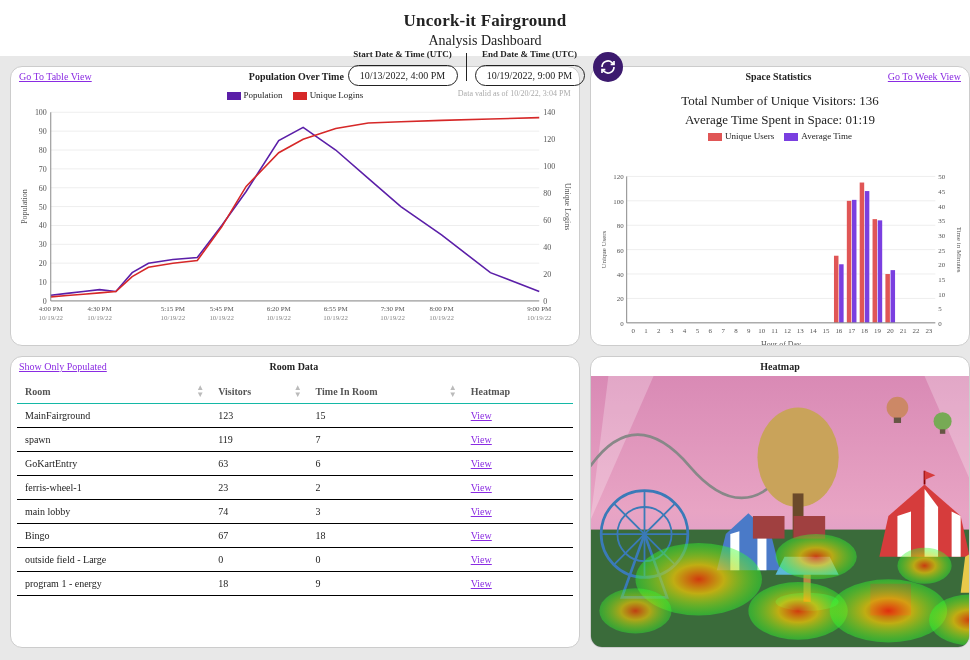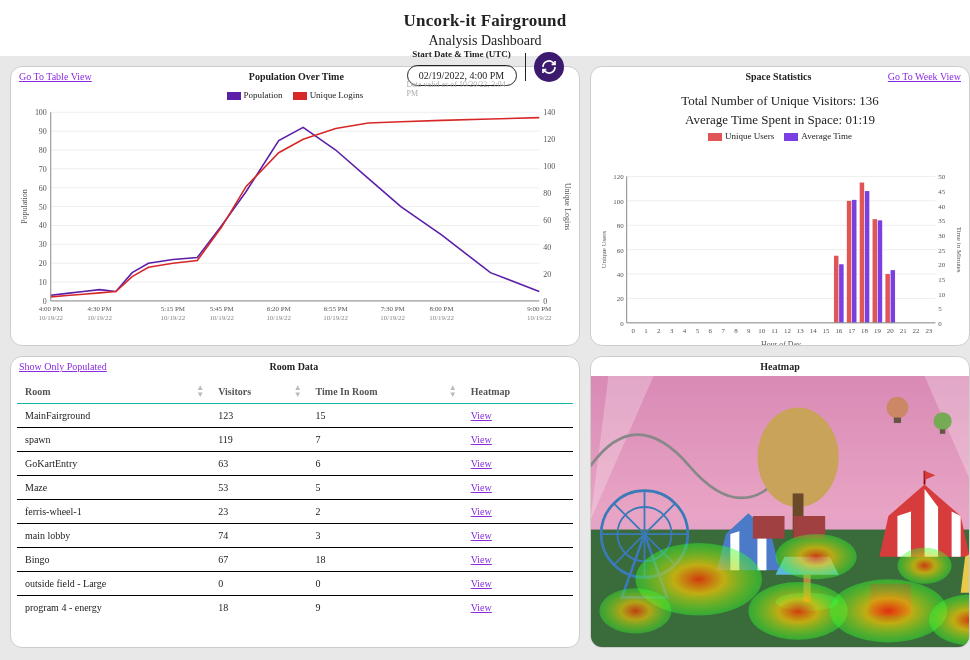--- a/index.html
+++ b/index.html
@@ -88,23 +88,27 @@
       <line x1="55" y1="34" x2="62" y2="44" stroke="#111" stroke-width="3"></line>
     </svg>
   </div>
   <div class="title-block">
     <div class="t1">Uncork-it Fairground</div>
     <div class="t2">Analysis Dashboard</div>
   </div>
   <div class="date-controls">
     <div class="date-col">
       <div class="date-lbl">Start Date &amp; Time (UTC)</div>
-      <div class="date-pill">02/19/2022, 4:00 PM</div>
+      <div class="date-pill">10/13/2022, 4:00 PM</div>
     </div>
     <div class="divider"></div>
+    <div class="date-col">
+      <div class="date-lbl">End Date &amp; Time (UTC)</div>
+      <div class="date-pill">10/19/2022, 9:00 PM</div>
+    </div>
     <div class="refresh-btn">
       <svg width="16" height="16" viewBox="0 0 24 24" fill="none" stroke="#fff" stroke-width="2.5">
         <path d="M3 12a9 9 0 0 1 15-6.7L21 8"></path>
           <path d="M21 3v5h-5"></path>
         <path d="M21 12a9 9 0 0 1-15 6.7L3 16"></path>
           <path d="M3 21v-5h5"></path>
       </svg>
     </div>
     <div class="asof">Data valid as of 10/20/22, 3:04 PM</div>
   </div>
@@ -293,26 +297,20 @@
               <td>7</td>
               <td class="view"><a>View</a></td>
             </tr>
             <tr>
               <td>GoKartEntry</td>
               <td>63</td>
               <td>6</td>
               <td class="view"><a>View</a></td>
             </tr>
             <tr>
-              <td>Maze</td>
-              <td>53</td>
-              <td>5</td>
-              <td class="view"><a>View</a></td>
-            </tr>
-            <tr>
               <td>ferris-wheel-1</td>
               <td>23</td>
               <td>2</td>
               <td class="view"><a>View</a></td>
             </tr>
             <tr>
               <td>main lobby</td>
               <td>74</td>
               <td>3</td>
               <td class="view"><a>View</a></td>
@@ -323,21 +321,21 @@
               <td>18</td>
               <td class="view"><a>View</a></td>
             </tr>
             <tr>
               <td>outside field - Large</td>
               <td>0</td>
               <td>0</td>
               <td class="view"><a>View</a></td>
             </tr>
             <tr>
-              <td>program 4 - energy</td>
+              <td>program 1 - energy</td>
               <td>18</td>
               <td>9</td>
               <td class="view"><a>View</a></td>
             </tr>
           </tbody>
       </table>
     </div>
   </div>
 
   <div class="card">

